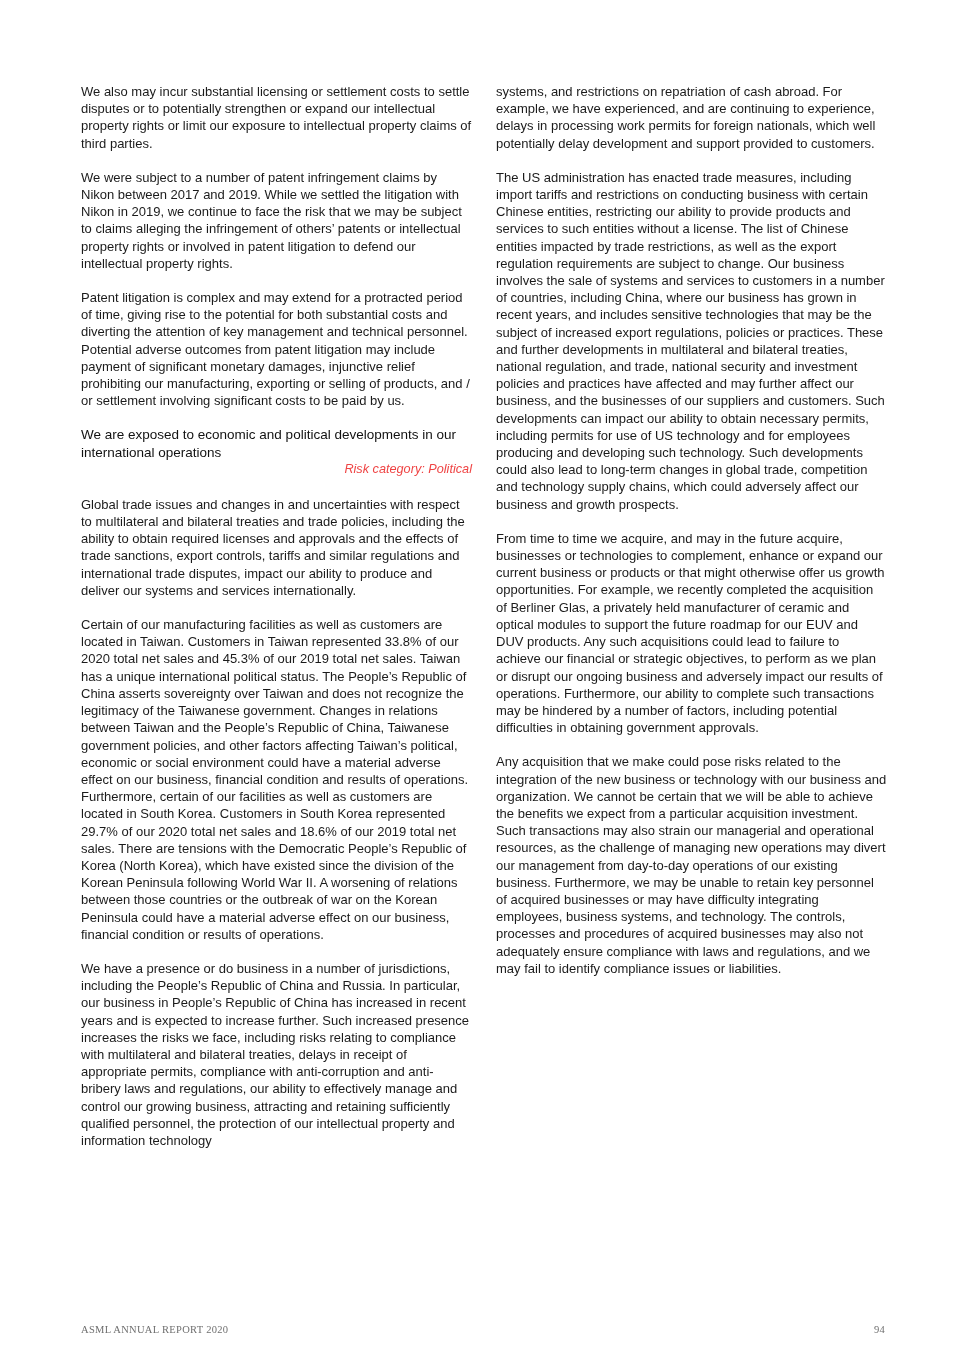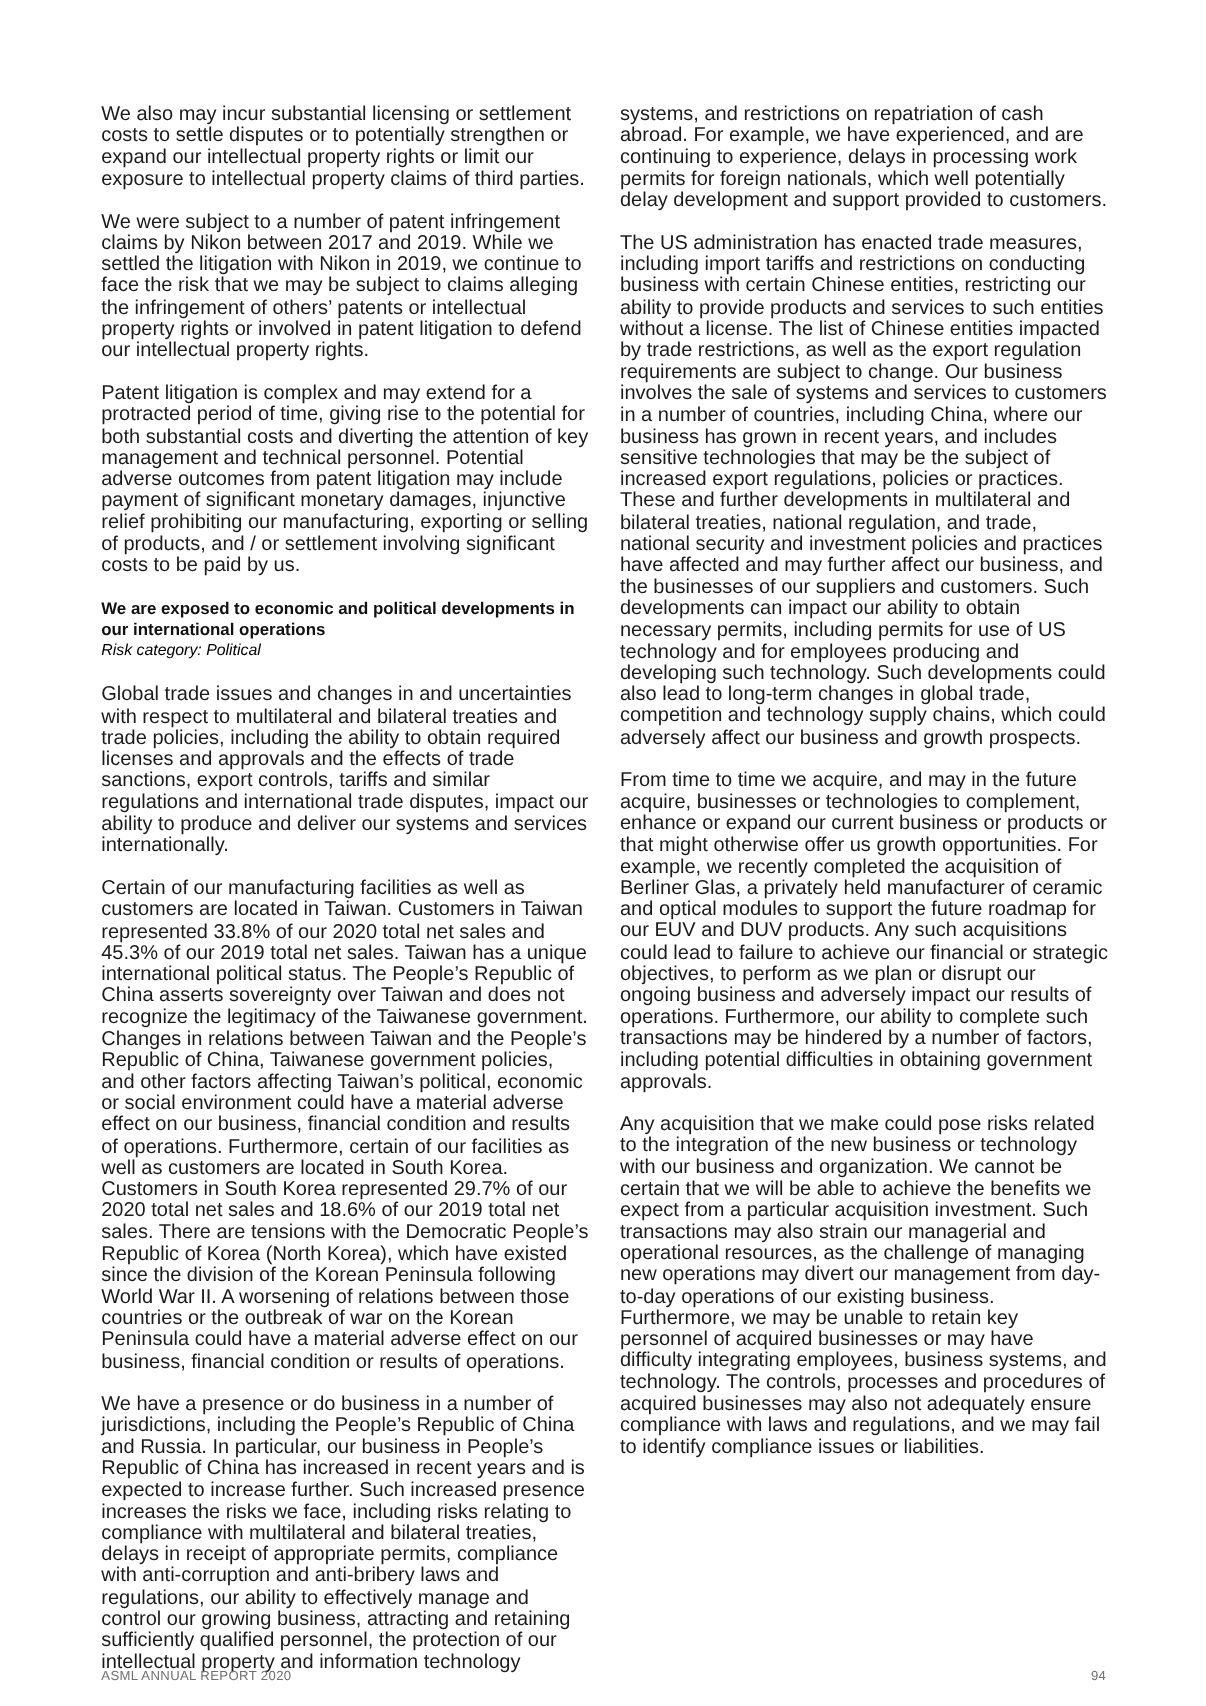--- a/index.html
+++ b/index.html
@@ -17,50 +17,52 @@
   .content {
     position: absolute;
     left: 81px;
     top: 83px;
     width: 806px;
     display: flex;
     gap: 24px;
   }
   .column { width: 391px; }
   .para {
-    font-size: 16px;
+    font-size: 13px;
     line-height: 17.2px;
     margin-bottom: 17px;
     color: #1b1b1b;
   }
   .risk-heading {
     font-size: 13.5px;
     line-height: 17.2px;
-    font-weight: 700;
+    font-weight: 400;
     margin-bottom: 0;
     color: #111111;
   }
   .risk-category {
     font-size: 12.7px;
     line-height: 16px;
     font-style: italic;
-    color: #000000;
+    color: #ef4444;
     margin-bottom: 19px;
+    text-align: right;
   }
   .footer {
     position: absolute;
     left: 81px;
     right: 80px;
-    bottom: 18px;
+    bottom: 30px;
     display: flex;
     justify-content: space-between;
     align-items: flex-end;
     font-size: 10.5px;
     color: #6f6f6f;
     letter-spacing: 0.3px;
+    font-family: Liberation Serif, serif;
   }
 </style>
 </head>
 <body>
 
 <div class="page">
   <div class="content">
 
     <div class="column">
       <p class="para">We also may incur substantial licensing or settlement costs to settle disputes or to potentially strengthen or expand our intellectual property rights or limit our exposure to intellectual property claims of third parties.</p>

